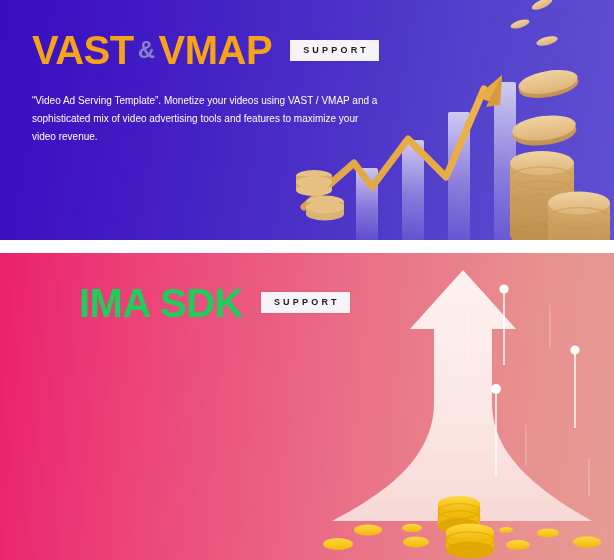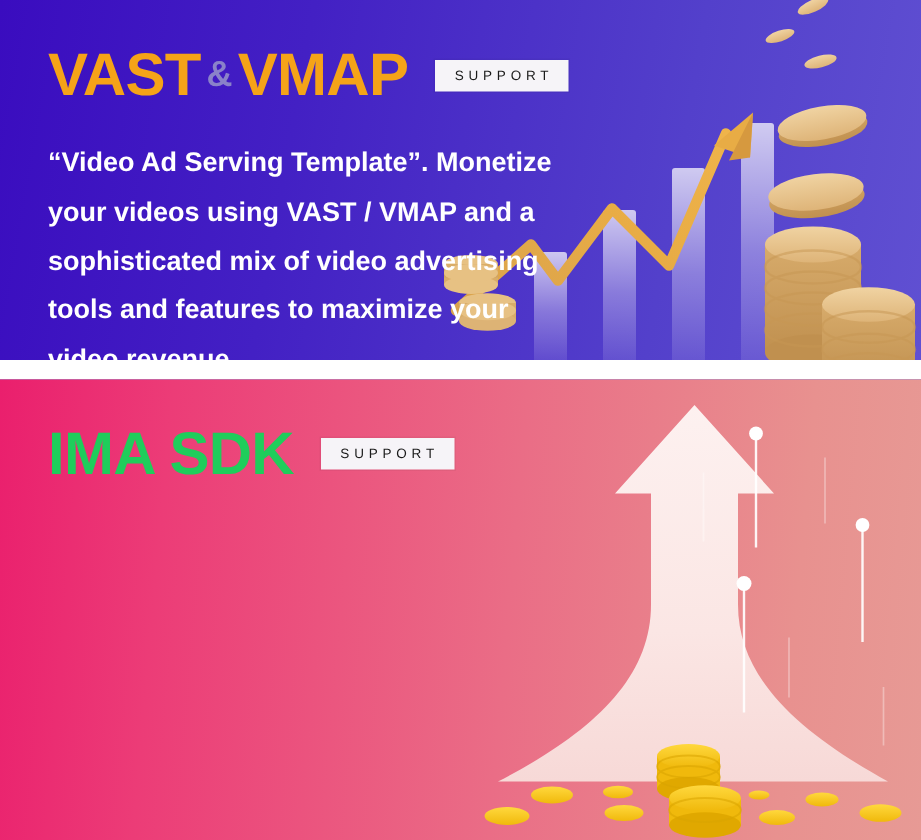--- a/index.html
+++ b/index.html
@@ -12,21 +12,21 @@
     height: 560px;
     overflow: hidden;
     font-family: "Liberation Sans", sans-serif;
   }
 
   .promo-stack {
     width: 614px;
     height: 560px;
     display: flex;
     flex-direction: column;
-    background: #4c1d95;
+    background: #6d28d9;
   }
 
   
   .panel {
     position: relative;
     width: 614px;
     overflow: hidden;
     box-sizing: border-box;
   }
   .panel-content {
@@ -51,34 +51,34 @@
   .amp {
     font-size: 24px;
     font-weight: 700;
     vertical-align: 6px;
     padding: 0 4px;
   }
   .support-badge {
     background: #f6f4f8;
     color: #1b1b1b;
     font-size: 9px;
-    font-weight: 400;
+    font-weight: 700;
     letter-spacing: 3.2px;
     padding: 6px 10px 6px 13px;
     line-height: 1;
     display: inline-block;
     white-space: nowrap;
     box-shadow: 0 0 0 1px rgba(0,0,0,0.04);
   }
   .panel-body {
     color: #ffffff;
-    font-size: 18px;
+    font-size: 10px;
     line-height: 1.82;
     margin: 0;
-    font-weight: 700;
+    font-weight: 400;
   }
 
   
   .panel-vast {
     height: 266px;
     background: linear-gradient(100deg, #3a0cbf 0%, #4320c4 32%, #5340cb 72%, #6050d2 100%);
   }
   .panel-vast .panel-title { color: #f5a318; }
   .panel-vast .amp { color: #8a82c9; }
   .panel-vast .panel-body {
@@ -139,20 +139,21 @@
   .panel-divider {
     height: 14px;
     background: #ffffff;
     width: 614px;
   }
 
   
   .panel-ima {
     height: 340px;
     background: linear-gradient(95deg, #ea1f6d 0%, #ec3c77 18%, #ea6d86 55%, #e8918f 85%, #e79a95 100%);
+    padding-left: 47px;
   }
   .panel-ima .panel-title { color: #1fcd5b; }
   .panel-ima .panel-body {
     margin-top: 24px;
     max-width: 300px;
   }
 
   
   .arrow-art {
     position: absolute;

